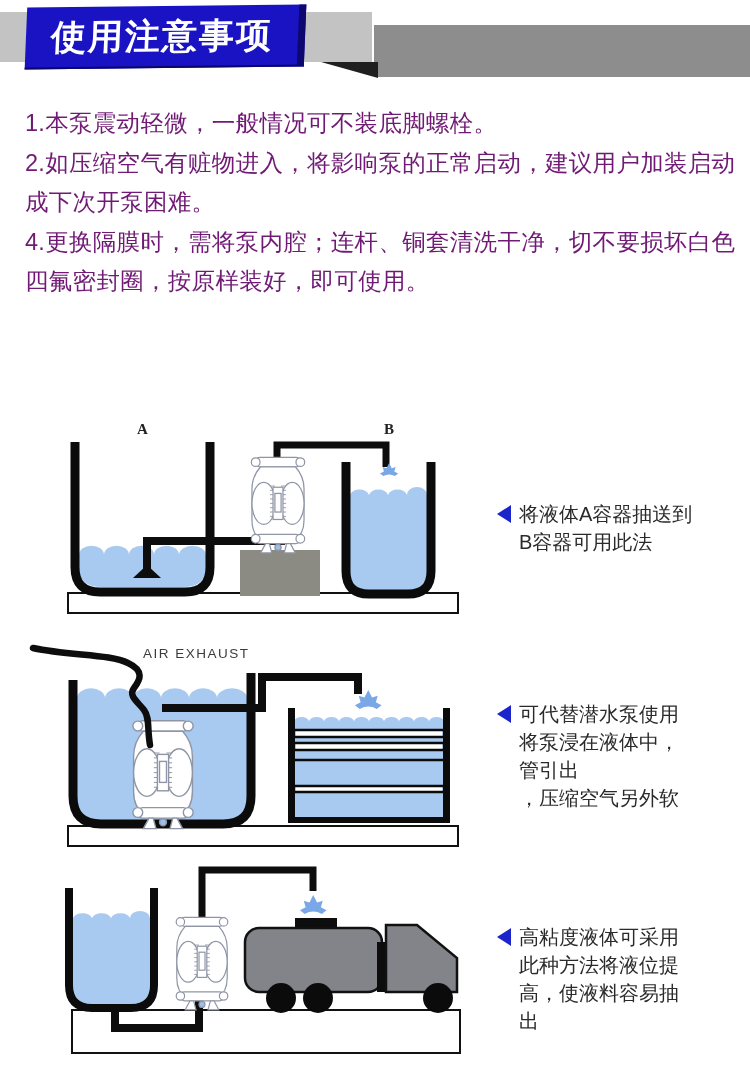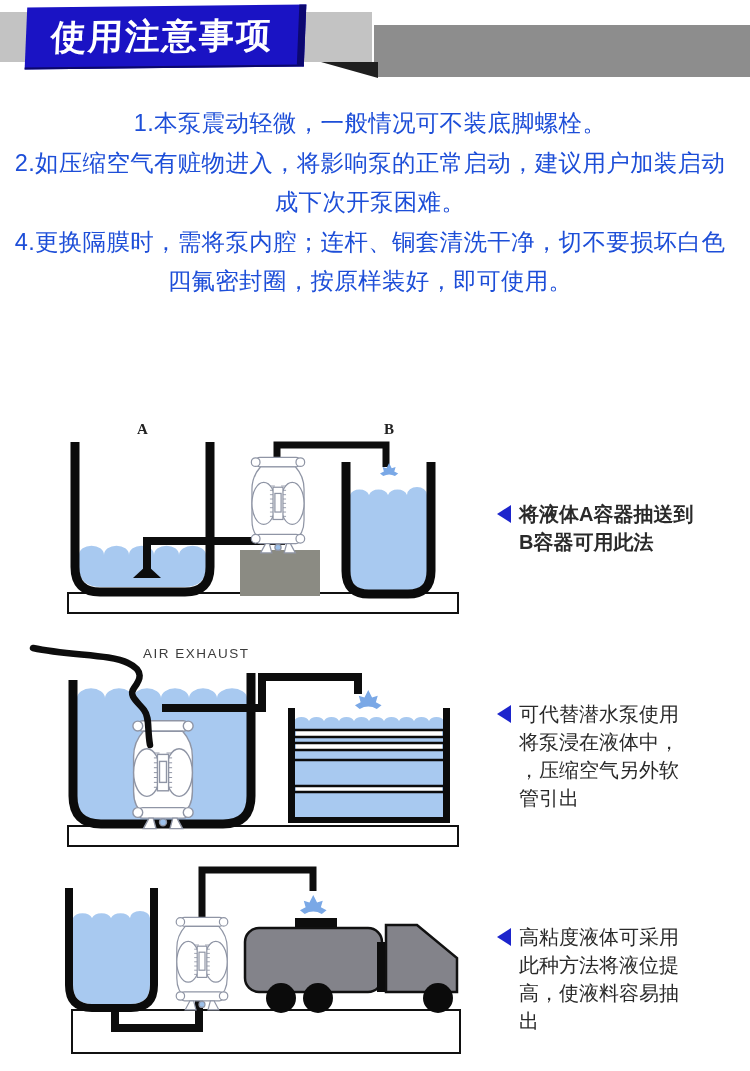--- a/index.html
+++ b/index.html
@@ -14,37 +14,37 @@
   .ribbon-fold{position:absolute;left:321px;top:62px;width:57px;height:16px;background:#1f1f1f;
     clip-path:polygon(0 0,100% 0,100% 100%);}
   .banner{
     position:absolute;left:26px;top:6px;width:272px;height:60px;
     background:#1a13c4;border-right:7px solid #0c0870;border-bottom:2px solid #0b076a;
     transform:skewX(-3deg) rotate(-0.6deg);
     display:flex;align-items:center;justify-content:center;
   }
   .banner-title{color:#ffffff;font-size:35px;font-weight:bold;letter-spacing:2px;white-space:nowrap;}
   
-  .precautions{position:absolute;left:14px;top:104px;width:712px;color:#1d4ed8;text-align:center;}
+  .precautions{position:absolute;left:25px;top:104px;width:712px;color:#701a75;}
   .precautions .tline{font-size:23.5px;line-height:39.5px;white-space:nowrap;letter-spacing:0.3px;}
   
   .diagram{position:absolute;left:0;}
   #diagram1{top:415px;}
   #diagram2{top:630px;}
   #diagram3{top:858px;}
   
   .annotation{position:absolute;left:497px;width:200px;color:#2a2a2a;}
   .annotation .tri{
     position:absolute;left:0;top:5px;width:0;height:0;
     border-top:9px solid transparent;border-bottom:9px solid transparent;
     border-right:14px solid #1c24cc;
   }
   .annotation .ann-lines{margin-left:22px;}
   .annotation .ann-line{font-size:20px;line-height:28px;white-space:nowrap;}
-  #annotation1{top:500px;font-weight:bold;}
+  #annotation1{top:500px;}
   #annotation2{top:700px;}
   #annotation3{top:923px;}
   svg text{font-family:"Liberation Serif","DejaVu Serif",serif;}
   svg .sans{font-family:"Liberation Sans","DejaVu Sans",sans-serif;}
 </style>
 </head>
 <body>
 
 <div class="ribbon-light"></div>
 <div class="ribbon-dark"></div>
@@ -159,22 +159,22 @@
     <div class="ann-line">将液体A容器抽送到</div>
     <div class="ann-line">B容器可用此法</div>
   </div>
 </div>
 
 <div id="annotation2" class="annotation">
   <span class="tri"></span>
   <div class="ann-lines">
     <div class="ann-line">可代替潜水泵使用</div>
     <div class="ann-line">将泵浸在液体中，</div>
+    <div class="ann-line">管引出</div>
     <div class="ann-line">，压缩空气另外软</div>
-    <div class="ann-line">管引出</div>
   </div>
 </div>
 
 <div id="annotation3" class="annotation">
   <span class="tri"></span>
   <div class="ann-lines">
     <div class="ann-line">高粘度液体可采用</div>
     <div class="ann-line">此种方法将液位提</div>
     <div class="ann-line">高，使液料容易抽</div>
     <div class="ann-line">出</div>

